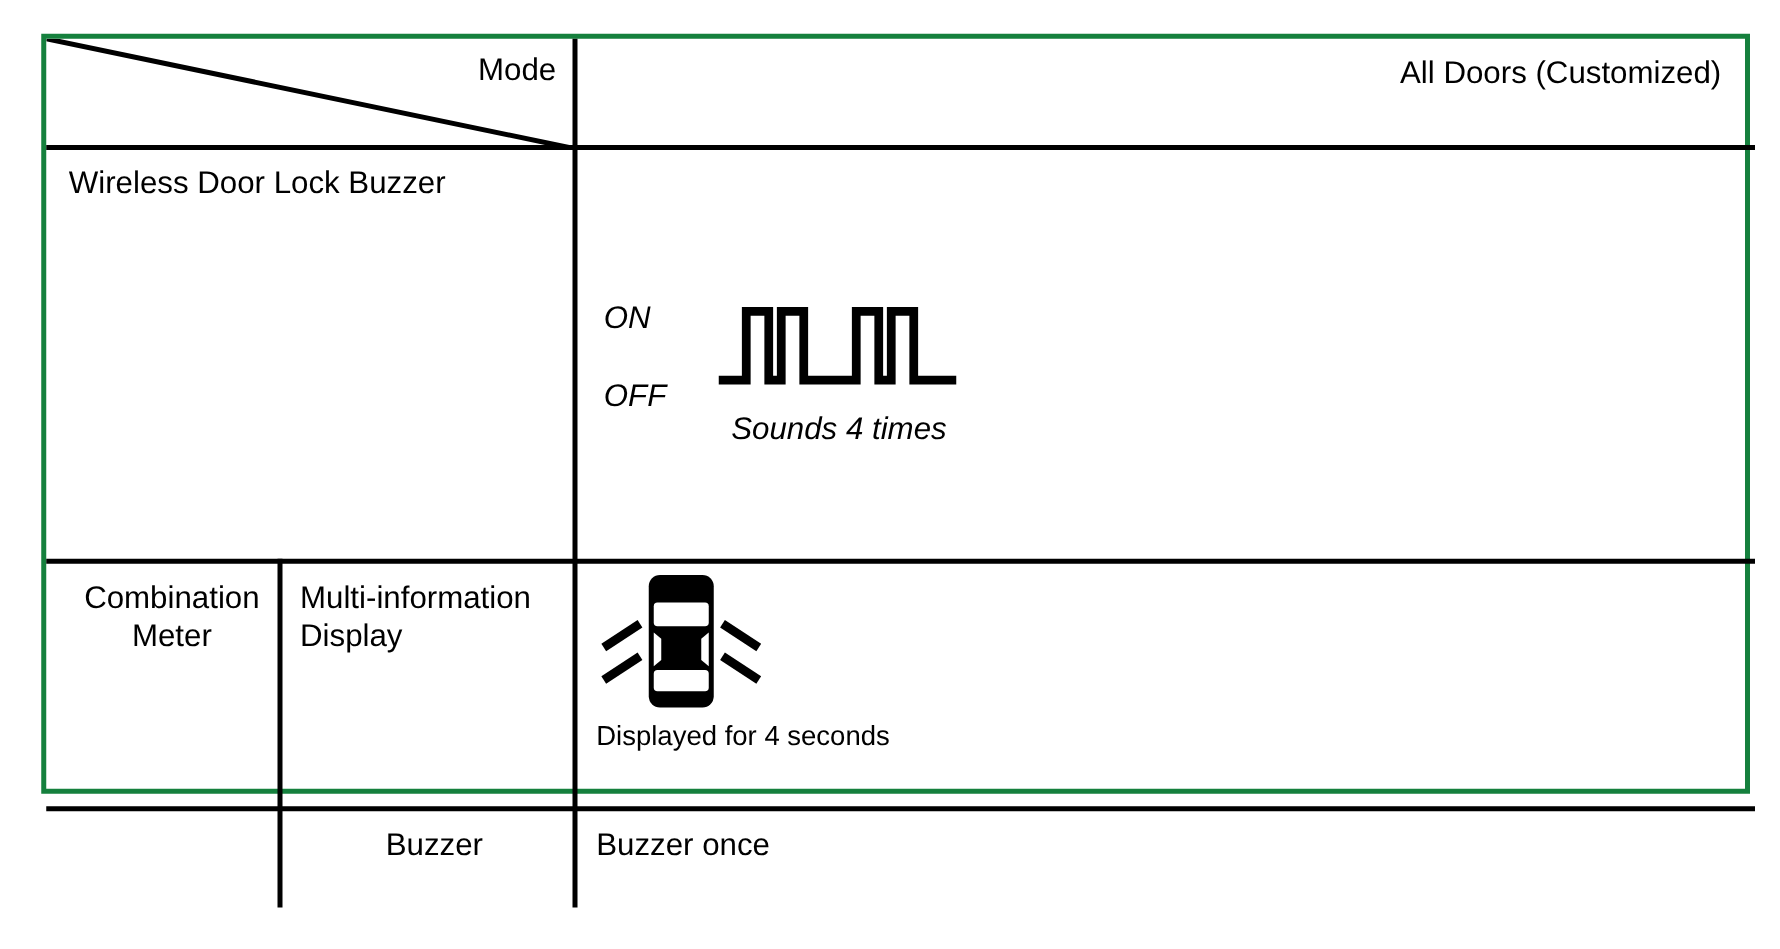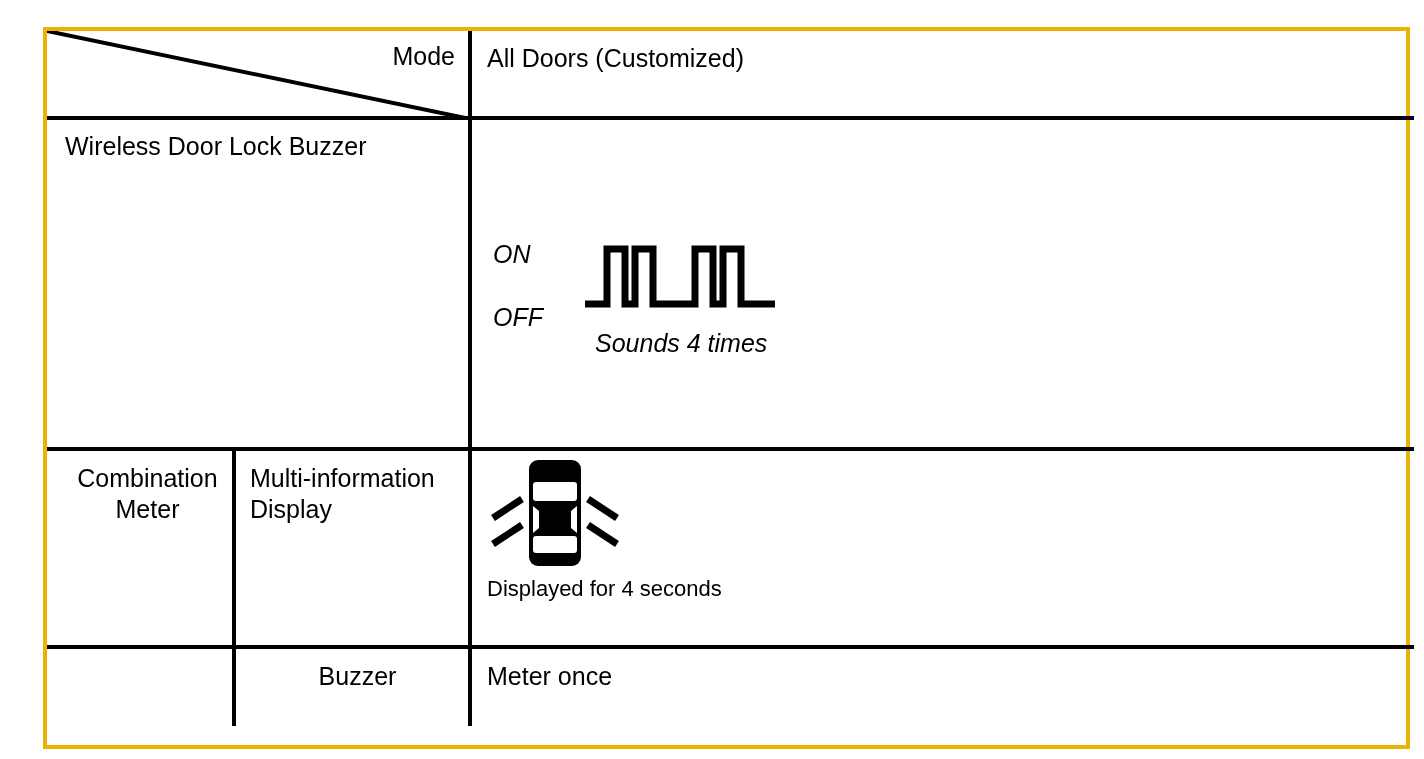--- a/index.html
+++ b/index.html
@@ -21,26 +21,26 @@
     position: absolute;
     left: 0;
     top: 0;
     width: 1424px;
     height: 759px;
   }
 
   
   .table-wrap {
     position: absolute;
-    left: 43px;
+    left: 33px;
     top: 27px;
     width: 1367px;
-    height: 722px;
+    height: 608px;
     box-sizing: border-box;
-    border: 4px solid #eab308;
+    border: 4px solid #15803d;
   }
 
   .hline {
     position: absolute;
     left: 0;
     width: 1367px;
     height: 4px;
     background: #000000;
   }
   .hline.row1 { top: 85px; }
@@ -89,21 +89,21 @@
   .cell-mode {
     left: 0;
     top: 10px;
     width: 408px;
     text-align: right;
   }
   .cell-mode-value {
     left: 440px;
     top: 12px;
     width: 900px;
-    text-align: left;
+    text-align: right;
   }
   .cell-buzzer-label {
     left: 18px;
     top: 100px;
     width: 400px;
   }
   .cell-meter-label {
     left: 18px;
     top: 432px;
     width: 165px;
@@ -245,16 +245,16 @@
 
         <line x1="99" y1="41" x2="128" y2="60" stroke="#000000" stroke-width="7"></line>
         <line x1="99" y1="67" x2="128" y2="86" stroke="#000000" stroke-width="7"></line>
       </svg>
 
       <div class="car-caption">Displayed for 4 seconds</div>
     </div>
 
     <div class="cell cell-meter-buzzer-label">Buzzer</div>
 
-    <div class="cell cell-sounds-once">Meter once</div>
+    <div class="cell cell-sounds-once">Buzzer once</div>
 
   </div>
 </div>
 
 </body></html>

